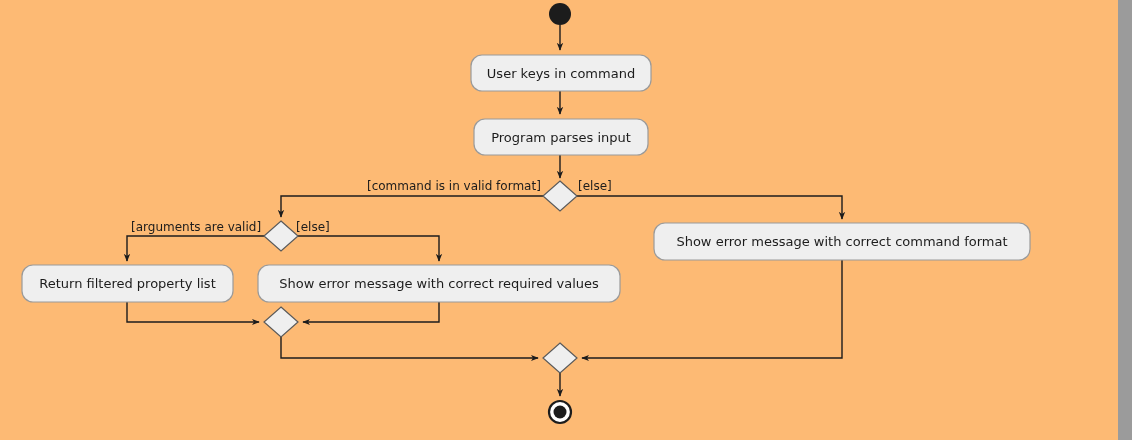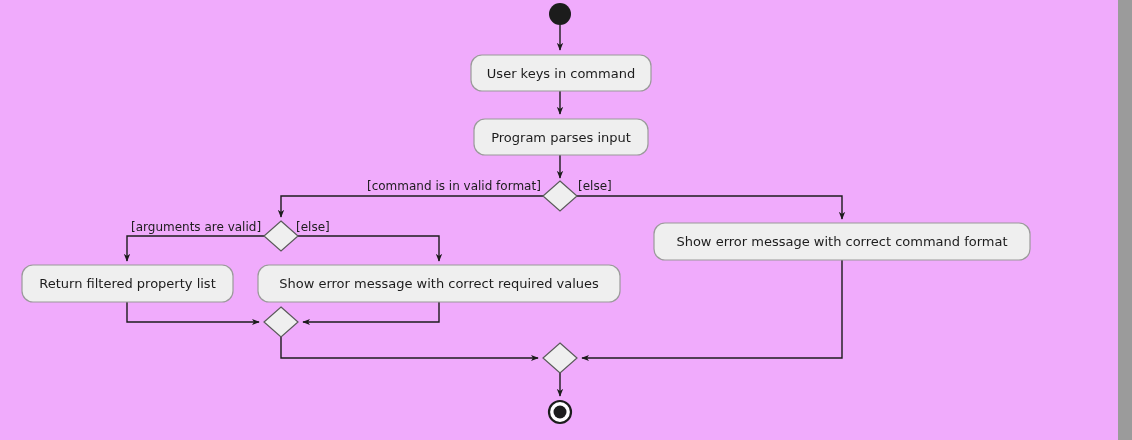--- a/index.html
+++ b/index.html
@@ -10,21 +10,21 @@
   body {
     width: 1132px;
     height: 440px;
     overflow: hidden;
     font-family: "DejaVu Sans", sans-serif;
   }
   #canvas-wrap {
     position: relative;
     width: 1132px;
     height: 440px;
-    background: #f0abfc;
+    background: #fdba74;
   }
   #diagram {
     position: absolute;
     left: 0;
     top: 0;
     width: 1132px;
     height: 440px;
     display: block;
   }
   .node-label {

